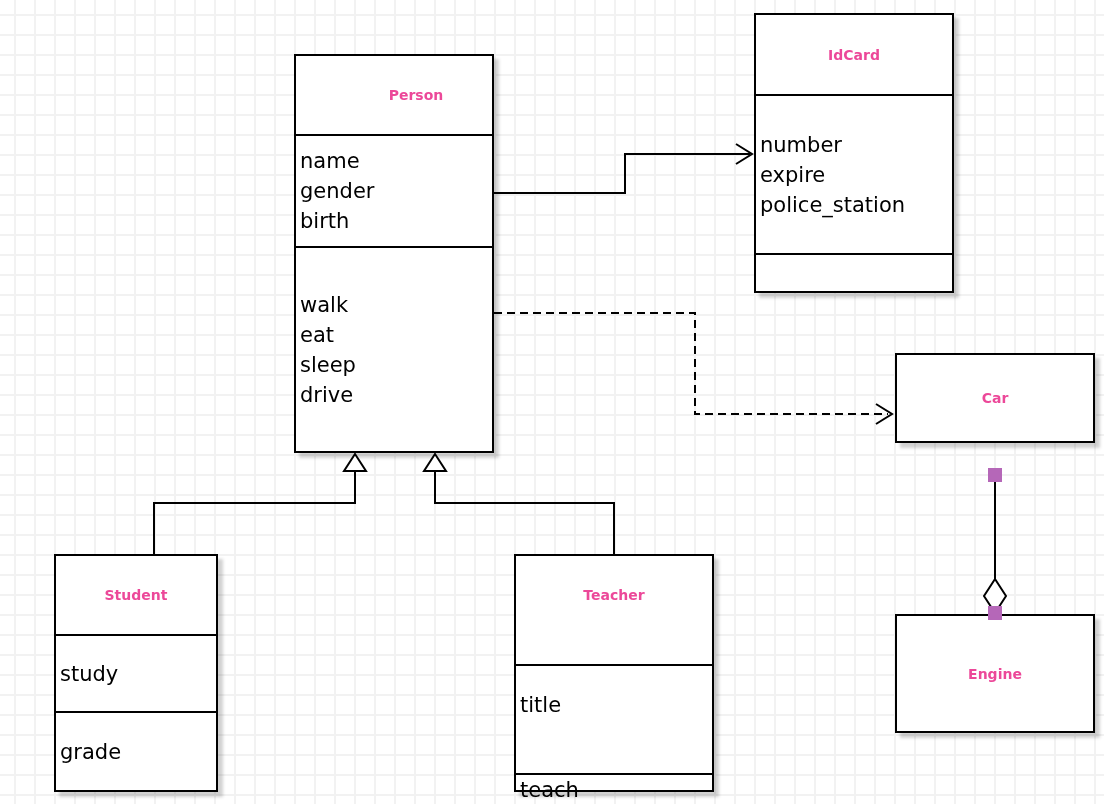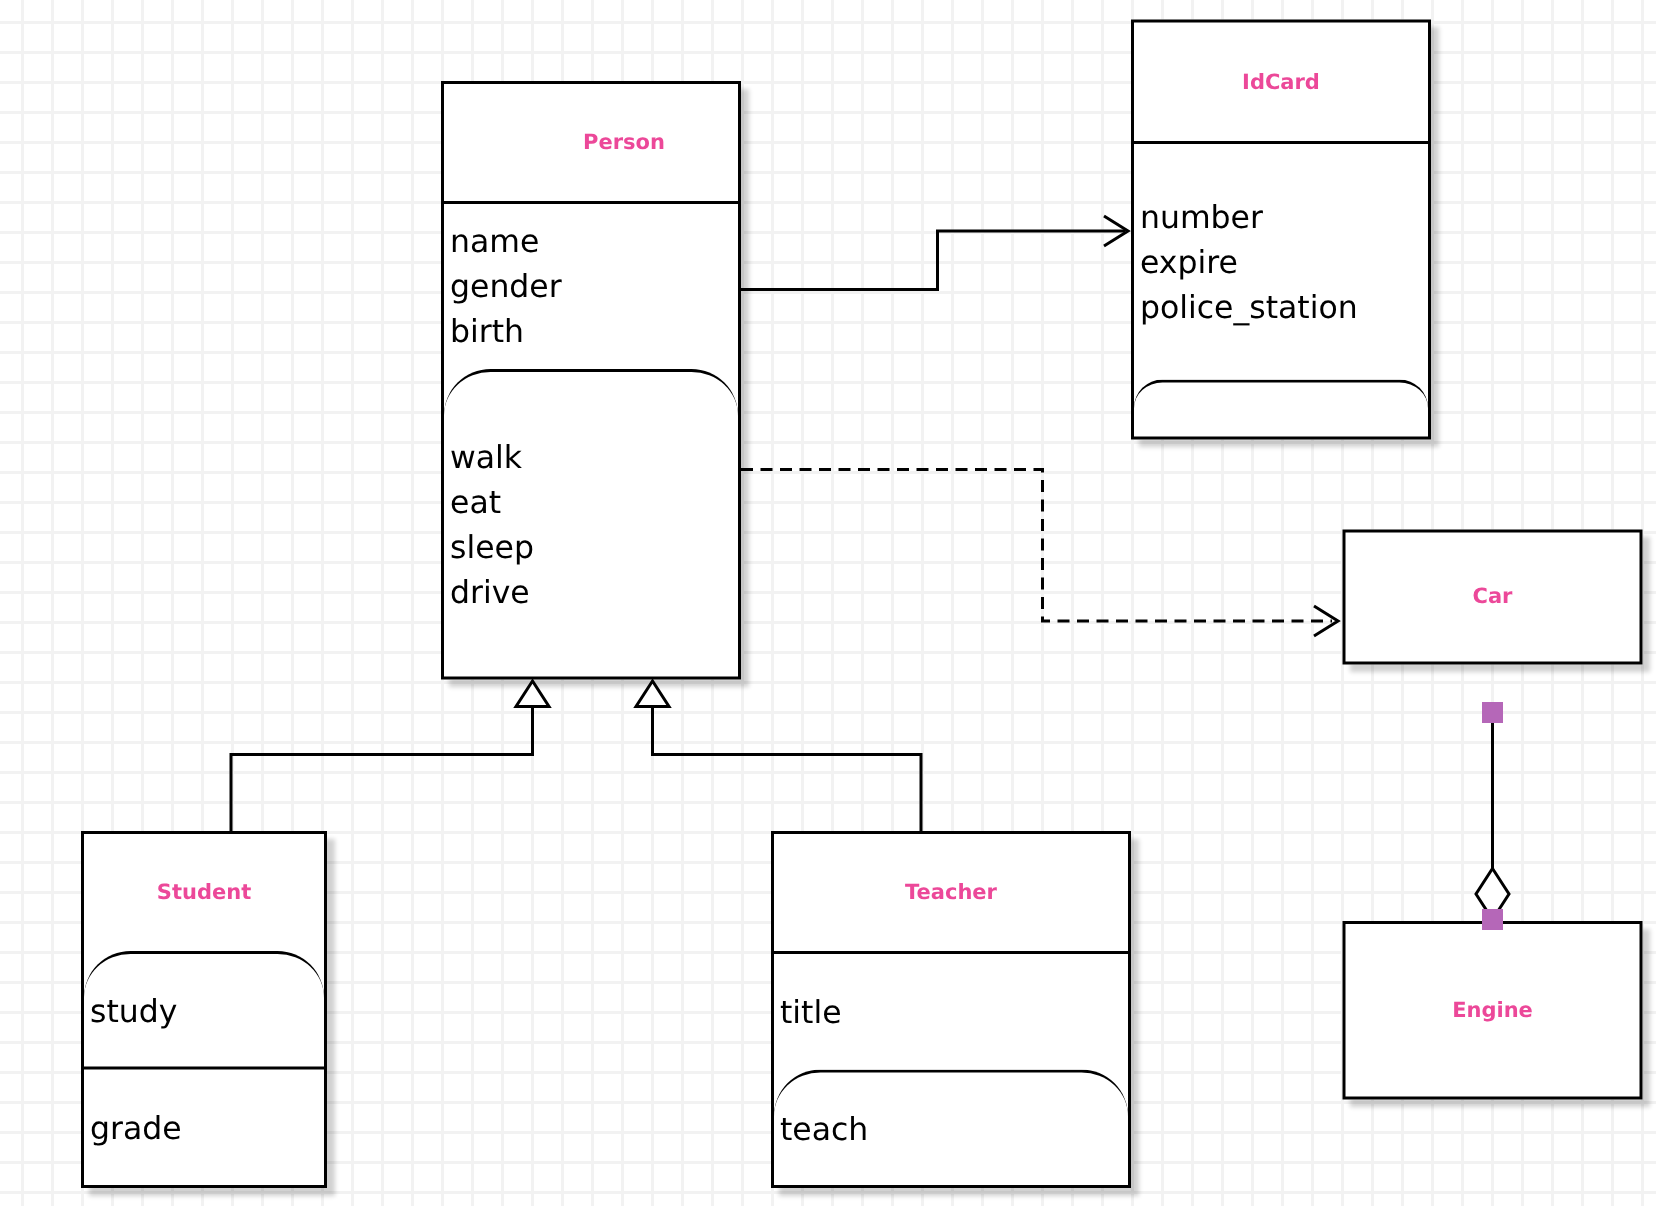--- a/index.html
+++ b/index.html
@@ -36,36 +36,36 @@
     border-top: 2px solid #000000;
     display: flex;
     flex-direction: column;
     justify-content: center;
     padding-left: 4px;
     font-size: 21px;
     line-height: 30px;
     color: #000;
     flex: 0 0 auto;
   }
-  .uml-section.grow { flex: 1 1 auto; border-radius: 31px; }
+  .uml-section.grow { flex: 1 1 auto; }
   .uml-class.simple .uml-title { flex: 1 1 auto; }
 
   
   #person  { left: 294px; top: 54px;  width: 200px; height: 399px; }
   #person  .uml-title { height: 78px; margin-left: 44px; }
   #person  .sec-attrs { height: 112px; }
   #idcard  { left: 754px; top: 13px;  width: 200px; height: 280px; }
   #idcard  .uml-title { height: 79px; }
   #idcard  .sec-attrs { height: 159px; }
   #car     { left: 895px; top: 353px; width: 200px; height: 90px; }
   #engine  { left: 895px; top: 614px; width: 200px; height: 119px; }
   #student { left: 54px;  top: 554px; width: 164px; height: 238px; }
   #student .uml-title { height: 78px; }
   #student .sec-attrs { height: 79px; }
-  #teacher { left: 514px; top: 554px; width: 240px; height: 238px; }
+  #teacher { left: 514px; top: 554px; width: 200px; height: 238px; gap: 30px; }
   #teacher .uml-title { height: 78px; }
   #teacher .sec-attrs { height: 79px; }
 
   #connections {
     position: absolute;
     left: 0; top: 0;
     width: 1104px; height: 804px;
     z-index: 2;
     pointer-events: none;
   }

